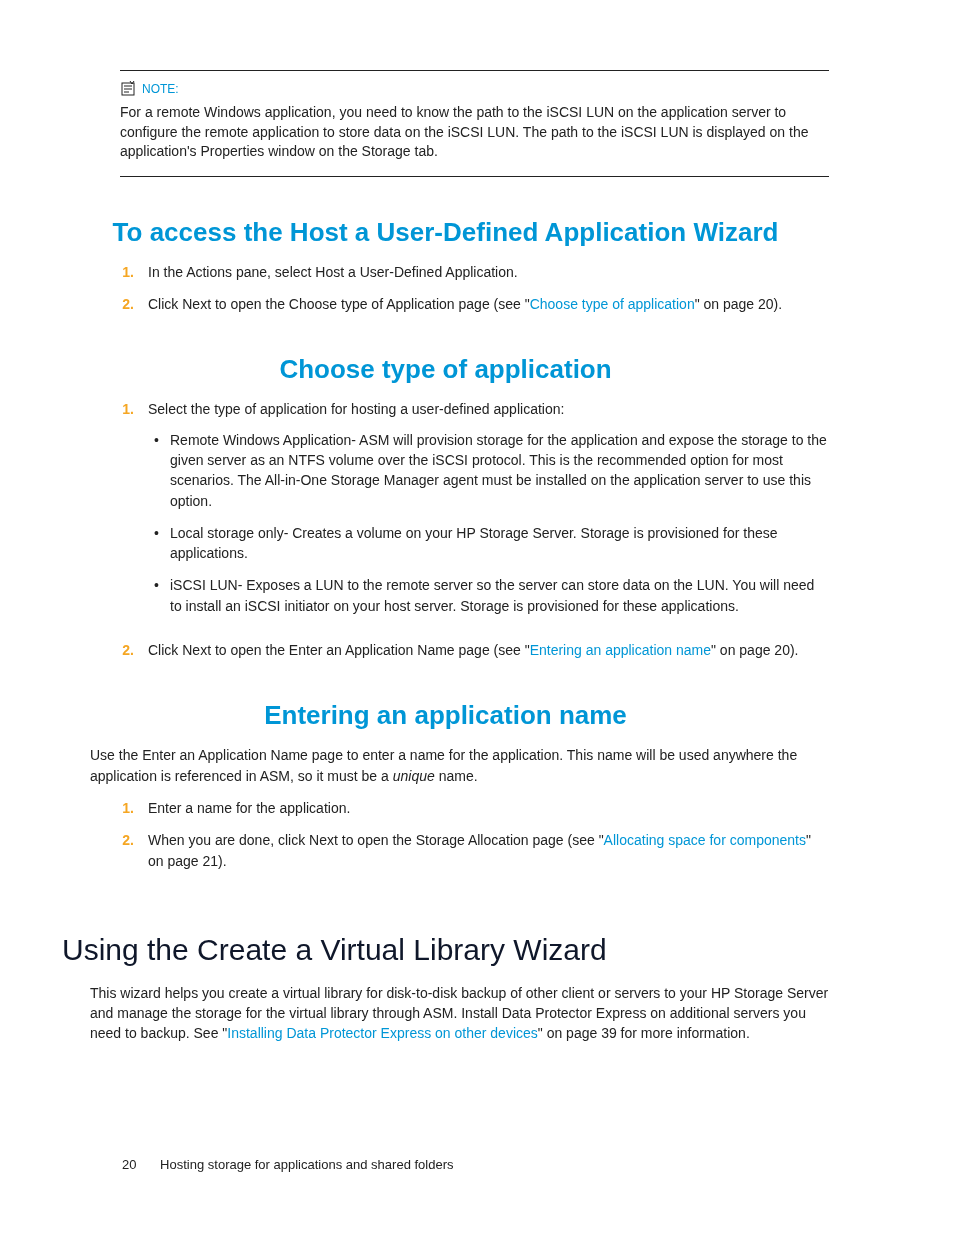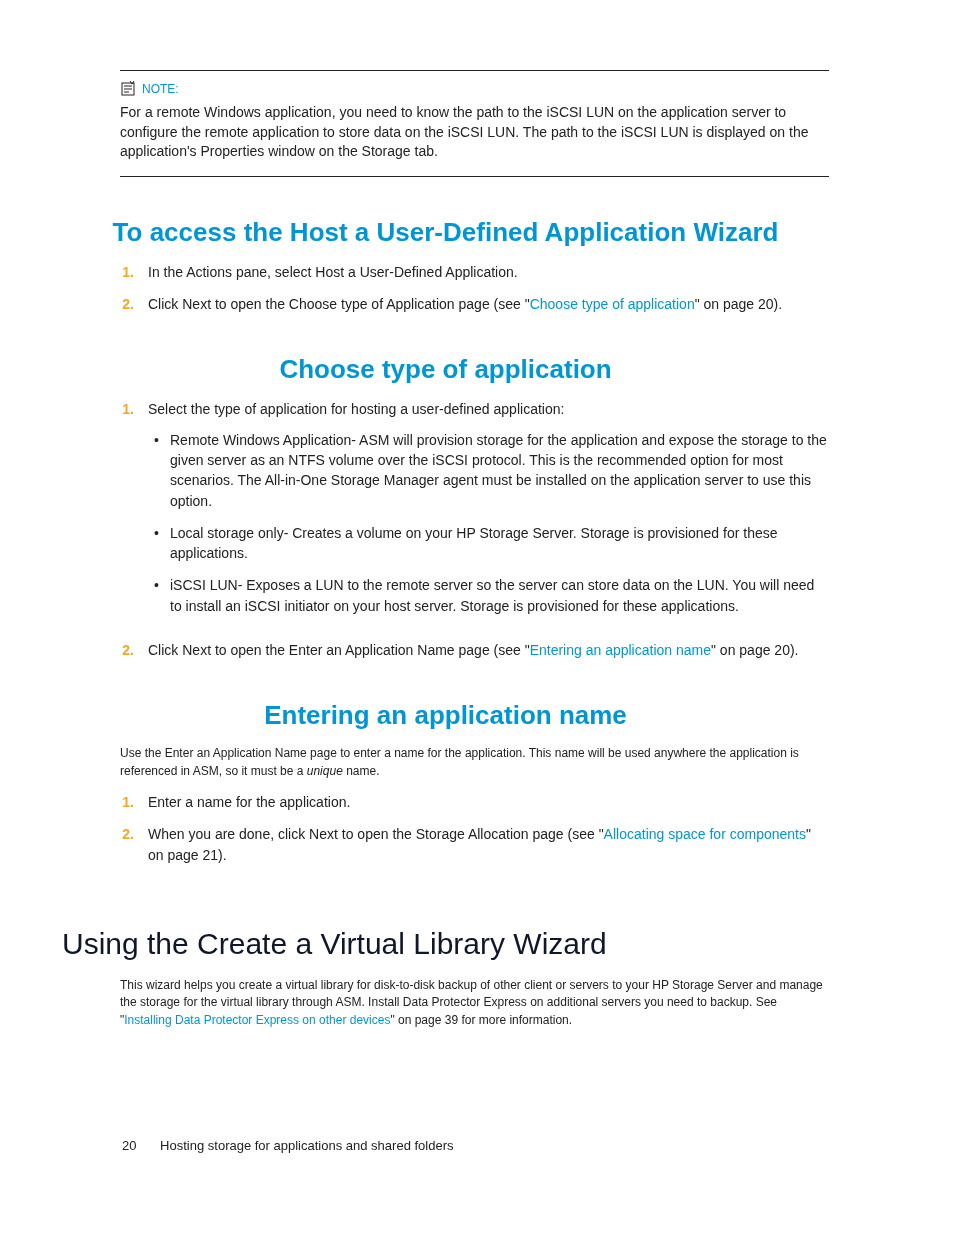--- a/index.html
+++ b/index.html
@@ -86,28 +86,28 @@
     margin-bottom: 12px;
   }
   .ul li::before {
     content: "•";
     position: absolute;
     left: 6px;
     top: 0;
   }
   a.link { color: #0096d6; text-decoration: none; }
   .para {
-    margin-left: 58px;
-    font-size: 12px;
+    margin-left: 28px;
+    font-size: 14px;
     line-height: 1.45;
     margin-bottom: 12px;
   }
   .footer {
     position: absolute;
-    bottom: 82px;
+    bottom: 63px;
     left: 122px;
     font-size: 13px;
   }
   .footer-num { display: inline-block; margin-right: 20px; }
   em.italic { font-style: italic; }
   strong { font-weight: normal; }
 </style>
 </head>
 <body>
 

